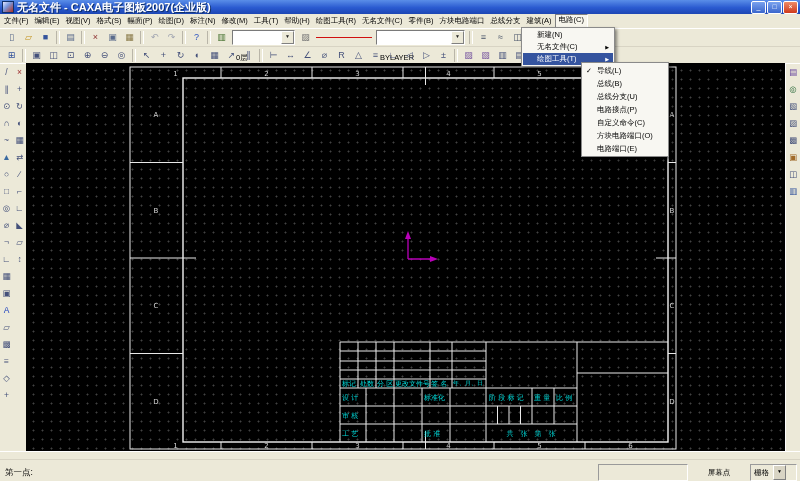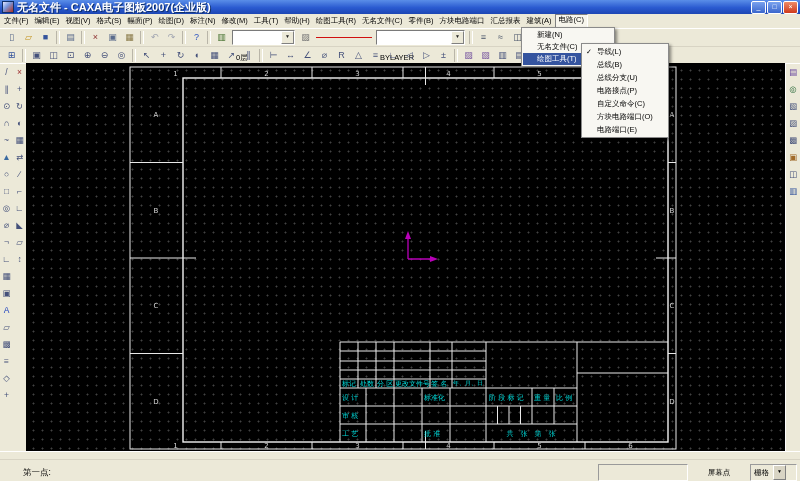--- a/index.html
+++ b/index.html
@@ -49,33 +49,33 @@
   .righttool .tbtn{width:13px;height:15px;line-height:15px;font-size:8.5px;}
   #frame-svg{position:absolute;left:0;top:0;}
   #frame-svg text{font-family:"DejaVu Sans","Liberation Sans",sans-serif;}
   #frame-svg .tbt{fill:var(--cyan,#00dcdc);font-size:7px;}
   #frame-svg .tbt6{fill:var(--cyan,#00dcdc);font-size:6px;}
   #frame-svg .zl{fill:#d8d8d8;font-size:7px;text-anchor:middle;}
   
   .bottomstrip{height:7px;background:#ece9d8;border-top:1px solid #fff;}
   .statusbar{height:25px;background:#ece9d8;display:flex;align-items:center;font-size:8.5px;
     padding:0 3px;gap:5px;border-top:1px solid #d8d4c4;color:#000;}
-  .prompt{margin-right:auto;padding-left:2px;margin-left:18px;}
+  .prompt{margin-right:auto;padding-left:2px;}
   .spanel{height:15px;border:1px solid;border-color:#9a9a9a #fff #fff #9a9a9a;
     display:flex;align-items:center;justify-content:center;font-size:7.5px;background:#ece9d8;}
   .spanel.flat{border-color:transparent;}
   .scombo{height:15px;display:flex;align-items:center;border:1px solid;
     border-color:#9a9a9a #fff #fff #9a9a9a;background:#ece9d8;font-size:7.5px;padding-left:3px;}
   .scombo .arrowbtn{margin-left:4px;width:11px;height:13px;background:#d8d4c4;border:1px solid;
     border-color:#fff #808080 #808080 #fff;font-size:5px;line-height:11px;text-align:center;}
   
   .menu-panel{position:absolute;background:#f8f7f2;border:1px solid #8a8a8a;
     box-shadow:2px 2px 3px rgba(0,0,0,.45);z-index:40;padding:1px;}
   #circuit-menu{left:521px;top:27px;width:90px;}
-  #draw-tools-submenu{left:581px;top:43px;width:84px;}
+  #draw-tools-submenu{left:581px;top:62px;width:84px;}
   .ddi{height:12px;display:flex;align-items:center;font-size:7.5px;padding:0 4px 0 14px;
     position:relative;white-space:nowrap;color:#000;}
   #draw-tools-submenu .ddi{height:13px;}
   .ddi.hl{background:#35549f;color:#fff;}
   .ddarrow{margin-left:auto;font-size:5px;padding-left:6px;}
   .ddcheck{position:absolute;left:3px;font-size:7px;}
 </style>
 </head>
 <body>
 
@@ -99,21 +99,21 @@
       <div class="mi">幅面(P)</div>
       <div class="mi">绘图(D)</div>
       <div class="mi">标注(N)</div>
       <div class="mi">修改(M)</div>
       <div class="mi">工具(T)</div>
       <div class="mi">帮助(H)</div>
       <div class="mi">绘图工具(R)</div>
       <div class="mi">无名文件(C)</div>
       <div class="mi">零件(B)</div>
       <div class="mi">方块电路端口</div>
-      <div class="mi">汇总报表</div>
+      <div class="mi">总线分支</div>
       <div class="mi">建筑(A)</div>
       <div class="mi open">电路(C)</div>
     </div>
 
   <div class="toolbar row1">
     <div class="iconrun">
         <div class="tbtn" style="color: rgb(90, 107, 140);">▯</div>
         <div class="tbtn" style="color: rgb(192, 144, 24);">▱</div>
         <div class="tbtn" style="color: rgb(52, 84, 156);">■</div>
         <div class="tsep"></div>

